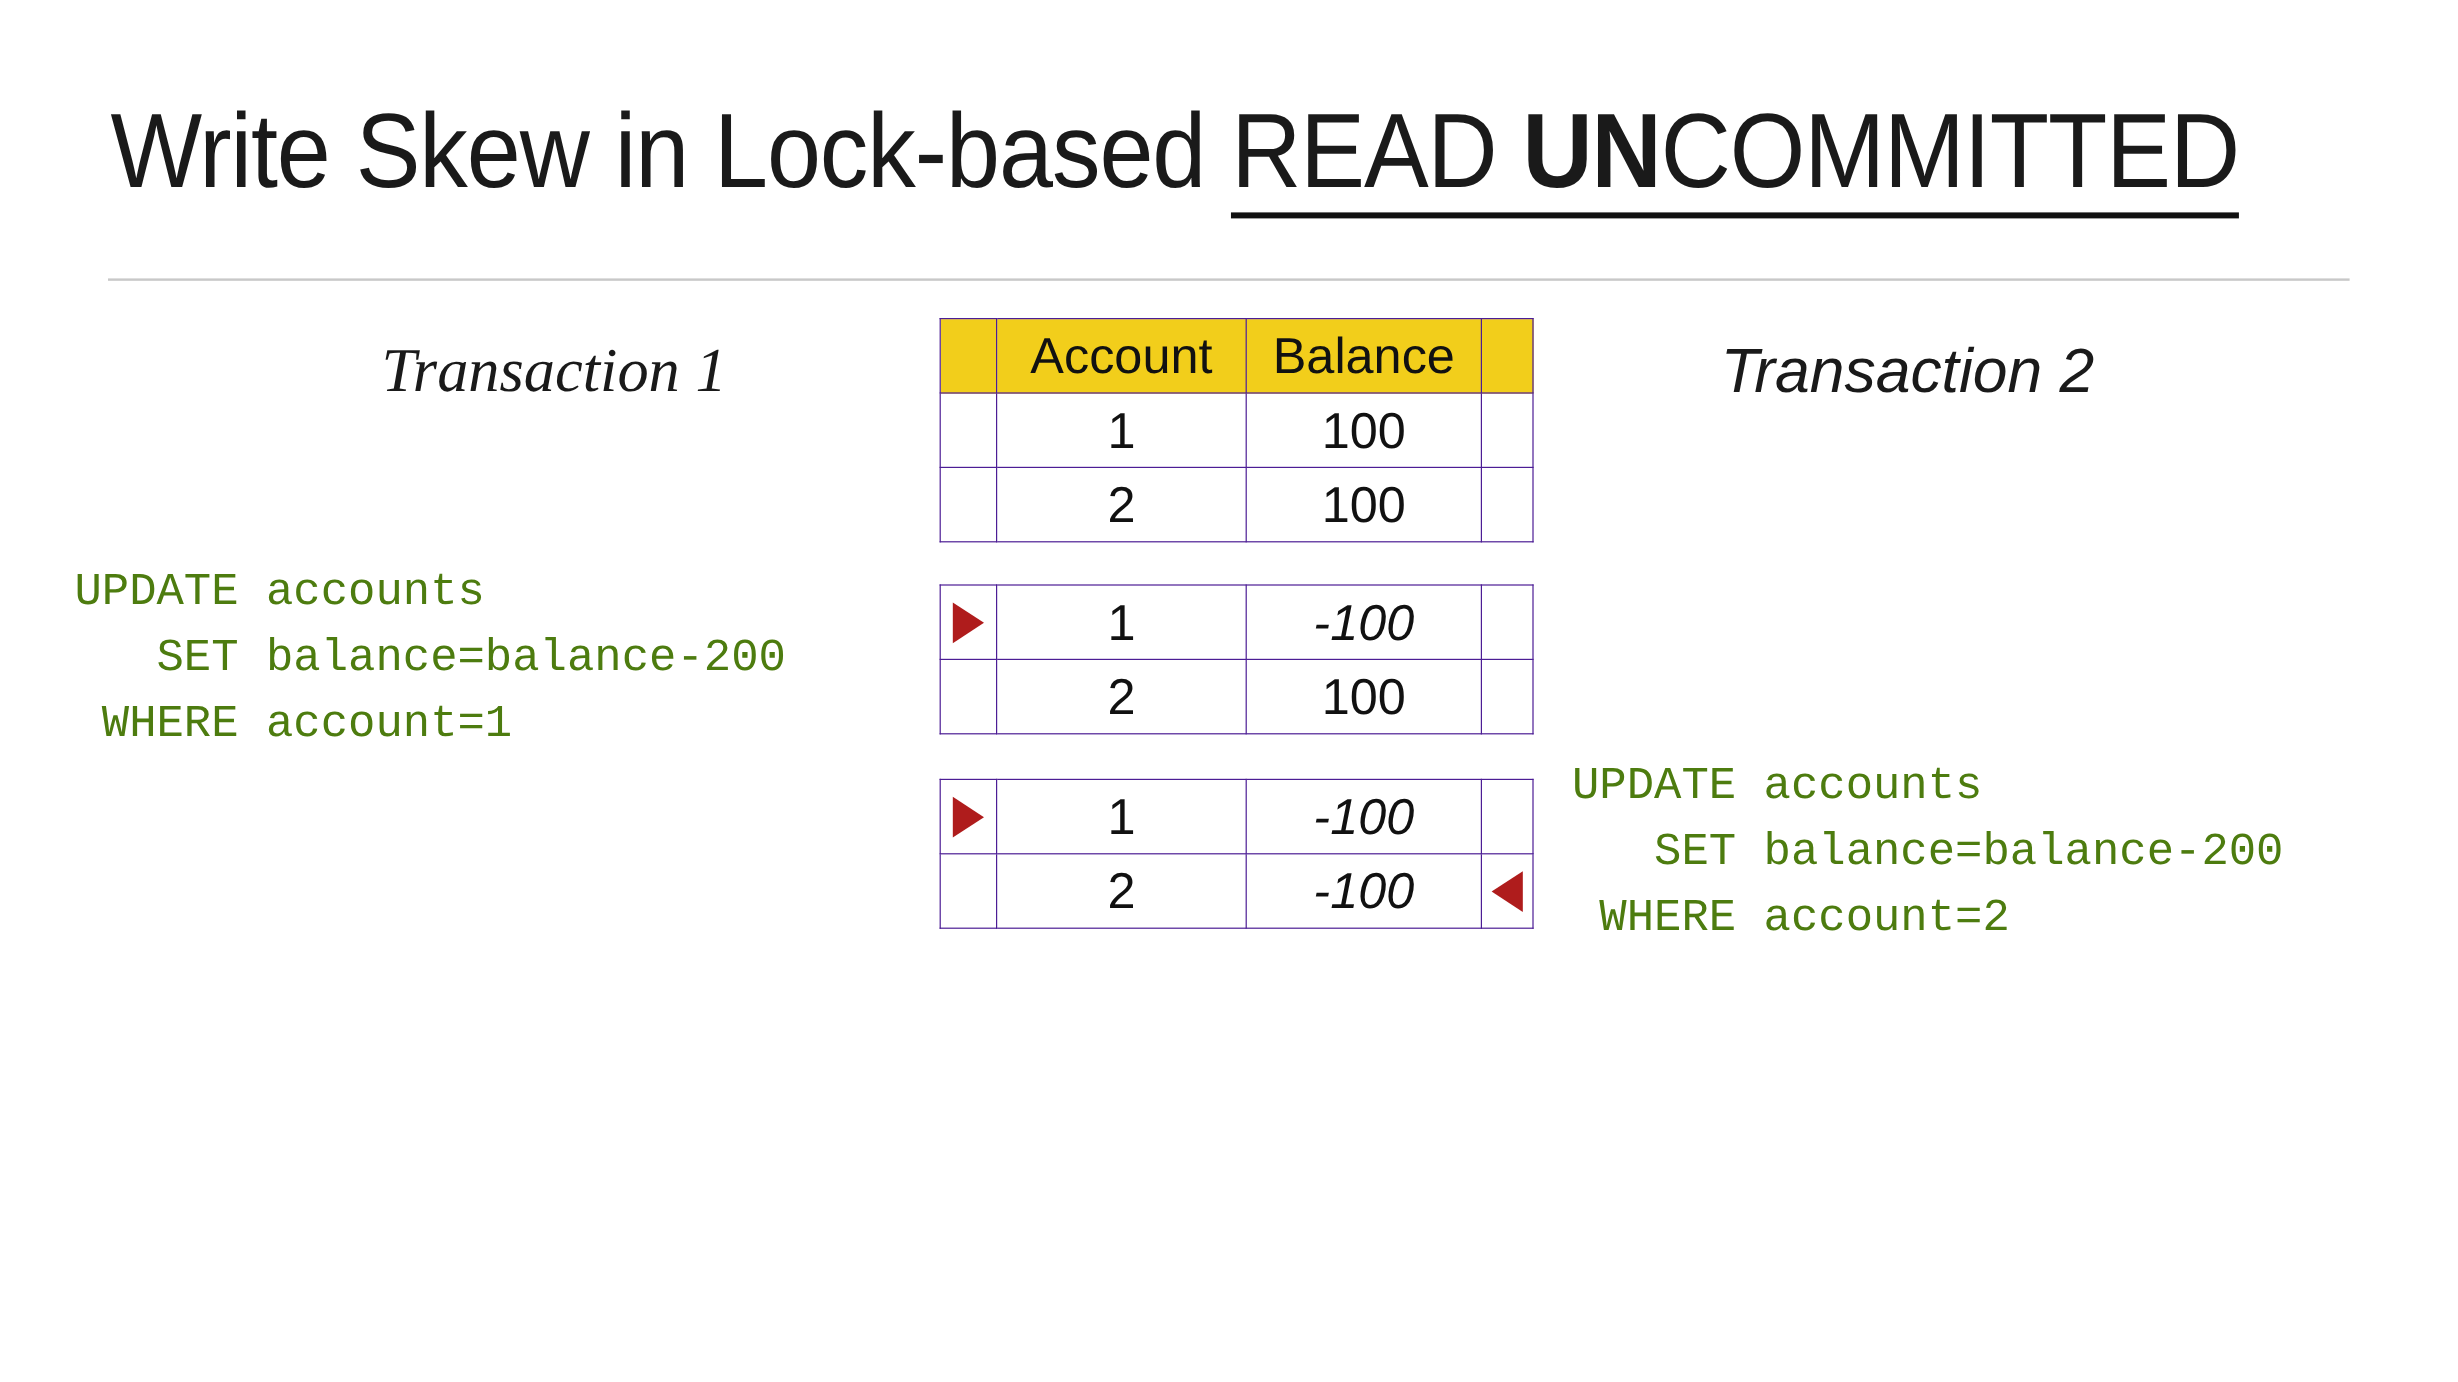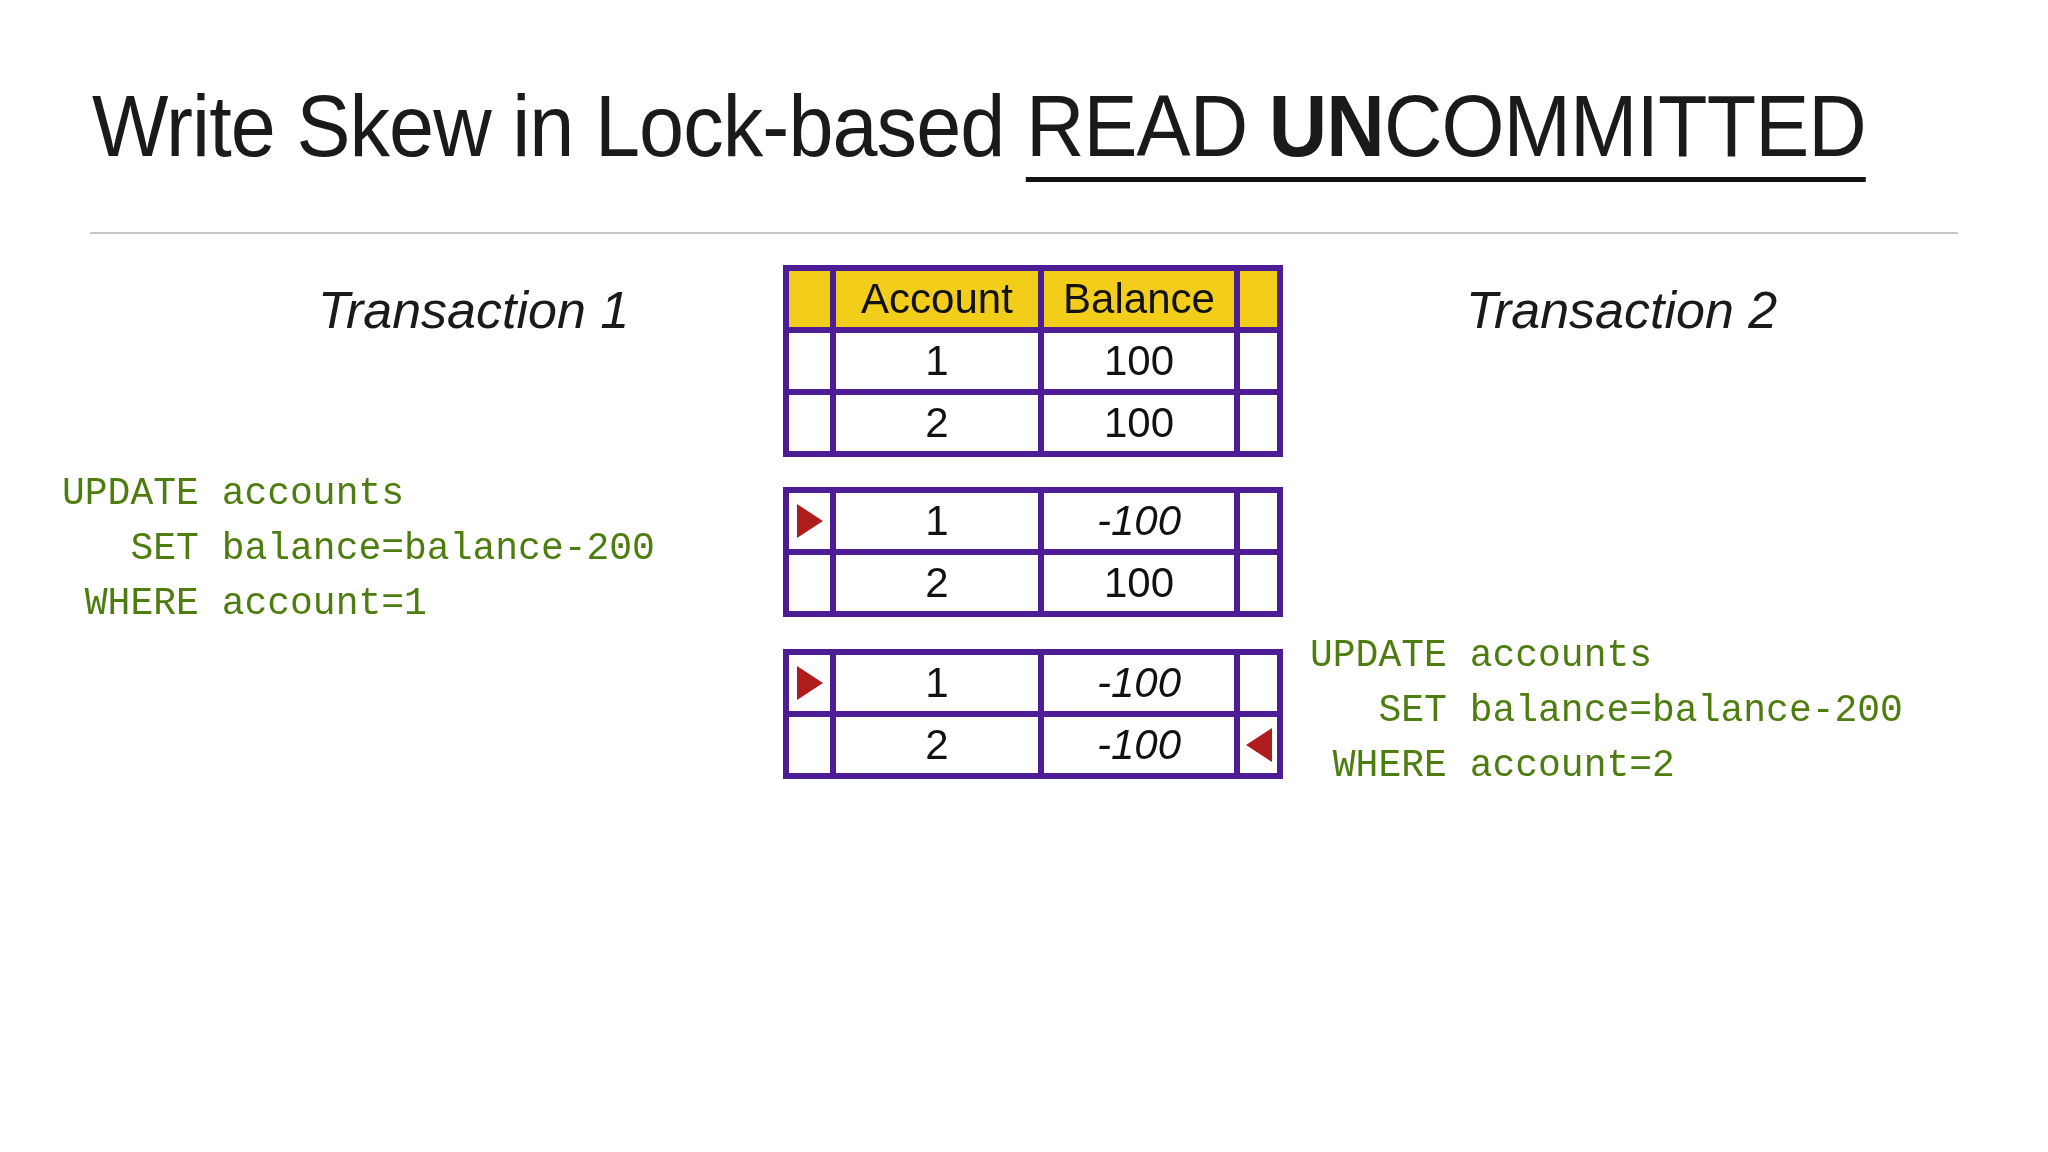--- a/index.html
+++ b/index.html
@@ -57,22 +57,22 @@
   .txn-label {
     position: absolute;
     font-family: "Liberation Sans", sans-serif;
     font-weight: 200;
     font-style: italic;
     font-size: 52px;
     line-height: 60px;
     color: #1a1a1a;
     white-space: nowrap;
   }
-  #txn1-label { left: 318px; top: 280px; }
-  #txn2-label { left: 1434px; top: 280px; margin-left: 32px; }
+  #txn1-label { left: 318px; top: 280px; font-family: Liberation Serif, serif; }
+  #txn2-label { left: 1434px; top: 280px; }
 
   
   .sql-block {
     position: absolute;
     font-family: "Liberation Mono", "DejaVu Sans Mono", monospace;
     font-size: 38px;
     line-height: 55px;
     color: #4d7c0f;
     white-space: pre;
     letter-spacing: 0px;
@@ -81,21 +81,21 @@
   #sql-txn2 { left: 1310px; top: 628px; }
 
   
   .acct-table {
     position: absolute;
     border-collapse: collapse;
     table-layout: fixed;
     background: #ffffff;
   }
   .acct-table td, .acct-table th {
-    border: 6px solid #4c1d95;
+    border: 1px solid #4c1d95;
     padding: 0;
     margin: 0;
     text-align: center;
     vertical-align: middle;
     font-family: "Liberation Sans", sans-serif;
     font-weight: 400;
     font-size: 42px;
     color: #111111;
     height: 62px;
     box-sizing: border-box;

